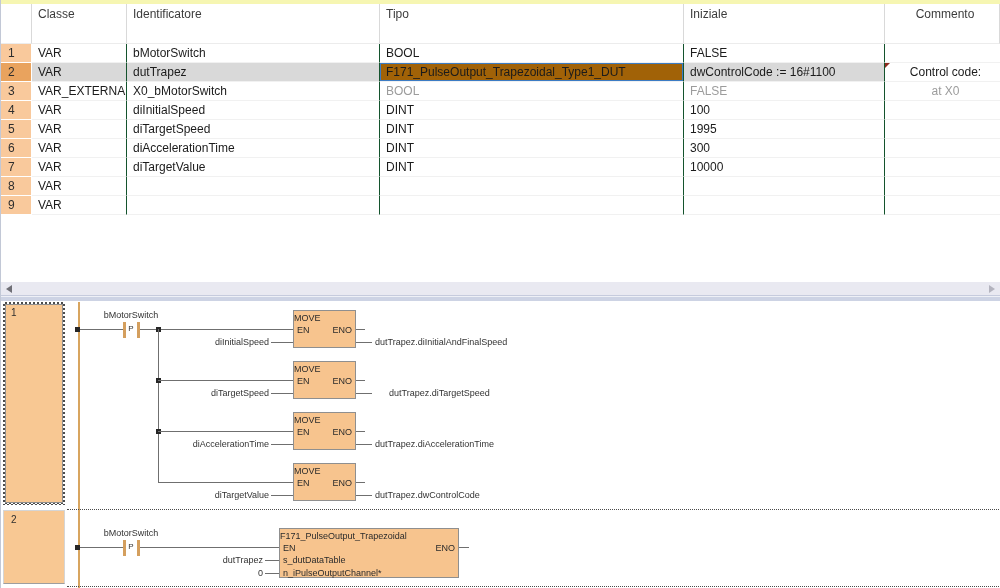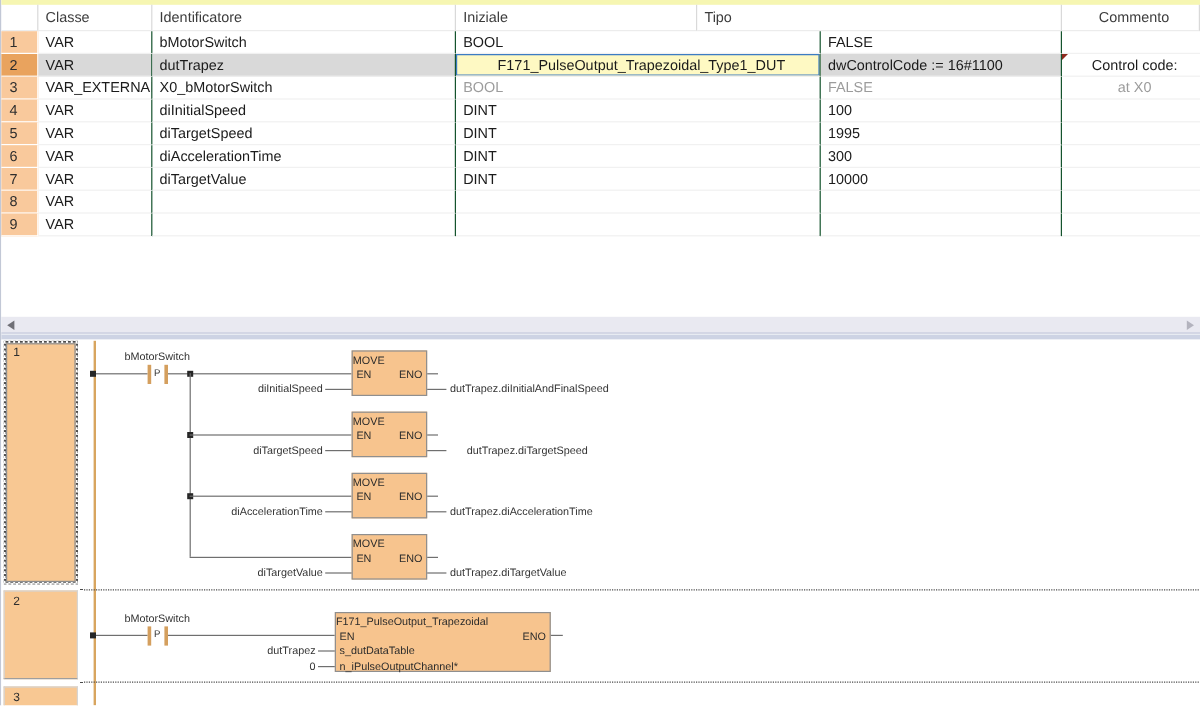--- a/index.html
+++ b/index.html
@@ -2,31 +2,31 @@
 <html><head>
 <meta charset="utf-8">
 <style>
   html,body{margin:0;padding:0;background:#fff;}
   .app{position:relative;width:1000px;height:588px;overflow:hidden;background:#fff;
        font-family:"Liberation Sans",sans-serif;border-left:1px solid #c2c8d6;box-sizing:border-box;}
   
   .ystrip{height:4px;background:#f6f6b2;}
   
   .trow{display:flex;height:19px;}
-  .trow.thead{height:22px;}
+  .trow.thead{height:40px;}
   .cell{box-sizing:border-box;padding-left:6px;font-size:12px;line-height:18px;color:#1b1b1b;
         border-right:1px solid #14532d;border-bottom:1px solid #f1f1f1;white-space:nowrap;overflow:hidden;}
   .thead .cell{line-height:21px;color:#3c3c3c;border-right:1px solid #d9d9d9;border-bottom:1px solid #ececec;}
   .c0{width:31px;padding-left:7px;border-right:1px solid #fff;}
   .c1{width:95px;}.c2{width:253px;}.c3{width:304px;}.c4{width:201px;}
   .c5{flex:1;border-right:none;text-align:center;}
   .trow .c0.num{background:#f9c99c;border-bottom:1px solid #fff;color:#2e2e2e;}
   .trow .c0.num.selnum{background:#e9a35e;}
   .selbg{background:#d9d9d9;}
-  .selcell{box-shadow:inset 0 0 0 1px #3c7cc4;background:#fef9c3;text-align:center;}
+  .selcell{box-shadow:inset 0 0 0 1px #3c7cc4;background:#a16207;}
   .dim{color:#9c9c9c;}
   .cmt{position:relative;}
   .cmarker{position:absolute;left:0;top:0;width:0;height:0;
            border-top:5px solid #8d2a1e;border-right:5px solid transparent;}
   .tfill{height:67px;background:#fff;}
   
   .hscroll{position:relative;height:14px;background:#e9e9f1;border-bottom:1px solid #c6cbdd;box-sizing:border-box;}
   .sb-left{position:absolute;left:5px;top:3px;width:0;height:0;
            border-right:6px solid #6f6f76;border-top:4px solid transparent;border-bottom:4px solid transparent;}
   .sb-right{position:absolute;right:5px;top:3px;width:0;height:0;
@@ -58,22 +58,22 @@
 <body>
 
 <div class="app">
   <div class="ystrip"></div>
 
   <div>
     <div class="trow thead">
       <div class="cell c0"></div>
       <div class="cell c1">Classe</div>
       <div class="cell c2">Identificatore</div>
+      <div class="cell c3">Tipo</div>
       <div class="cell c4">Iniziale</div>
-      <div class="cell c3">Tipo</div>
       <div class="cell c5">Commento</div>
     </div>
 
     <div class="trow">
       <div class="cell c0 num">1</div>
       <div class="cell c1">VAR</div>
       <div class="cell c2">bMotorSwitch</div>
       <div class="cell c3">BOOL</div>
       <div class="cell c4">FALSE</div>
       <div class="cell c5"></div>
@@ -229,21 +229,21 @@
       <div class="fb-title">MOVE</div>
       <div class="fb-pins">
           <span>EN</span>
           <span>ENO</span>
         </div>
     </div>
     <div class="lbl rgt" style="left:100px;top:188px;width:168px">diTargetValue</div>
     <div class="wire" style="left:270px;top:194px;width:22px;height:1px"></div>
     <div class="wire" style="left:355px;top:181px;width:9px;height:1px"></div>
     <div class="wire" style="left:355px;top:194px;width:16px;height:1px"></div>
-    <div class="lbl" style="left:374px;top:188px">dutTrapez.diTargetValue</div>
+    <div class="lbl" style="left:374px;top:188px">dutTrapez.dwControlCode</div>
 
     <div class="lbl ctr" style="left:96px;top:226px;width:68px">bMotorSwitch</div>
     <div class="dot" style="left:74px;top:244px"></div>
     <div class="wire" style="left:79px;top:246px;width:43px;height:1px"></div>
     <div class="cbar" style="left:122px;top:239px"></div>
     <div class="cbar" style="left:136px;top:239px"></div>
     <div class="plbl" style="left:124px;top:240px">P</div>
     <div class="wire" style="left:139px;top:246px;width:139px;height:1px"></div>
 
     <div class="fb" style="left:278px;top:227px;width:180px;height:50px">

